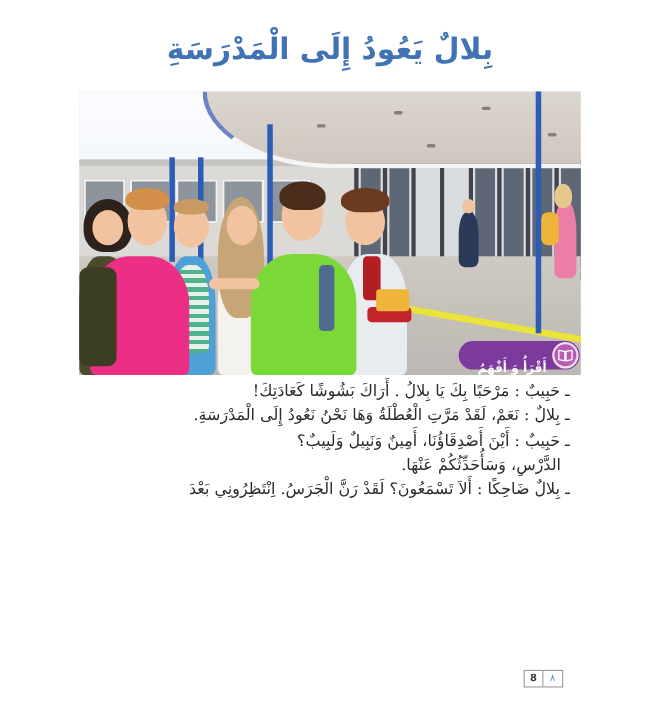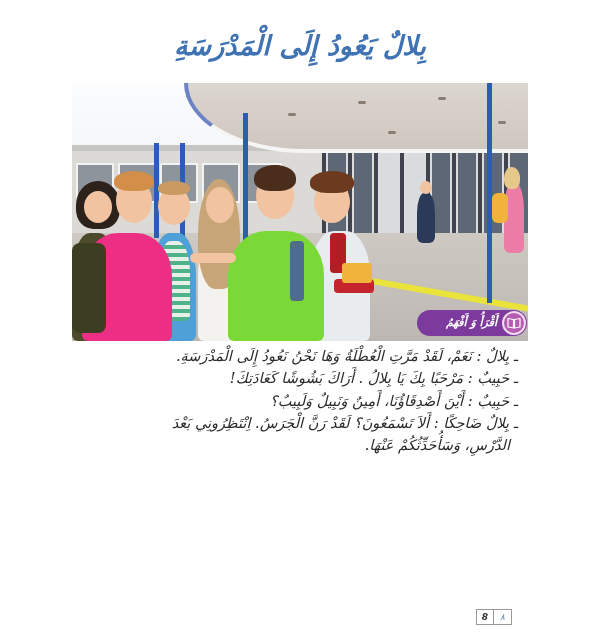--- a/index.html
+++ b/index.html
@@ -1,20 +1,20 @@
 <!DOCTYPE html>
 <html><head>
   <meta charset="utf-8">
   <style>
     * { margin: 0; padding: 0; box-sizing: border-box; }
     html, body {
       width: 600px; height: 638px; background: #ffffff; overflow: hidden;
       font-family: "DejaVu Sans", sans-serif;
     }
-    .page { position: relative; width: 600px; height: 520px; background: #fff; font-style: italic; }
+    .page { position: relative; width: 600px; height: 520px; background: #fff; }
 
     .title {
       position: absolute; left: 0; top: 22px; width: 600px; text-align: center;
       direction: rtl; color: #3f73b3; font-size: 27px; font-weight: bold;
       font-family: "DejaVu Sans", sans-serif; line-height: 48px;
     }
 
     
     .photo {
       position: absolute; left: 72px; top: 83px; width: 456px; height: 258px;
@@ -63,21 +63,21 @@
       position: absolute; left: 345px; top: 227px; width: 110px; height: 26px;
       background: #7b3a9c; border-radius: 13px; direction: rtl;
       display: flex; align-items: center;
     }
     .badge-icon {
       position: absolute; right: 1px; top: 1px; width: 24px; height: 24px;
       border-radius: 50%; background: #b65cb3; border: 2px solid #f3dcef;
       display: flex; align-items: center; justify-content: center;
     }
     .badge-label {
-      position: absolute; right: 30px; top: 0; line-height: 26px;
+      position: absolute; right: 30px; top: 12px; line-height: 26px;
       color: #fff; font-size: 11px; font-weight: bold; white-space: nowrap;
     }
 
     
     .dialog {
       position: absolute; left: 78px; top: 345px; width: 450px; direction: rtl;
       text-align: right; color: #2b2b2b; font-family: "DejaVu Serif", serif;
       font-size: 14.5px;
     }
     .line { height: 22.3px; line-height: 22.3px; white-space: nowrap; padding-right: 10px; }
@@ -182,24 +182,24 @@
       <div class="badge-icon">
         <svg width="14" height="12" viewBox="0 0 14 12">
           <path d="M1 1.5 L6.5 2.5 L6.5 11 L1 10 Z M13 1.5 L7.5 2.5 L7.5 11 L13 10 Z" fill="none" stroke="#ffffff" stroke-width="1.2" stroke-linejoin="round"></path>
         </svg>
       </div>
       <span class="badge-label">أَقْرَأُ وَ أَفْهَمُ</span>
     </div>
   </div>
 
   <div class="dialog">
+    <div class="line">ـ حَبِيبٌ : مَرْحَبًا بِكَ يَا بِلالُ . أَرَاكَ بَشُوشًا كَعَادَتِكَ!</div>
     <div class="line">ـ بِلالٌ : نَعَمْ، لَقَدْ مَرَّتِ الْعُطْلَةُ وَهَا نَحْنُ نَعُودُ إِلَى الْمَدْرَسَةِ.</div>
-    <div class="line">ـ حَبِيبٌ : مَرْحَبًا بِكَ يَا بِلالُ . أَرَاكَ بَشُوشًا كَعَادَتِكَ!</div>
     <div class="line">ـ حَبِيبٌ : أَيْنَ أَصْدِقَاؤُنَا، أَمِينٌ وَنَبِيلٌ وَلَبِيبٌ؟</div>
+    <div class="line cont">الدَّرْسِ، وَسَأُحَدِّثُكُمْ عَنْهَا.</div>
     <div class="line">ـ بِلالٌ ضَاحِكًا : أَلاَ تَسْمَعُونَ؟ لَقَدْ رَنَّ الْجَرَسُ. اِنْتَظِرُونِي بَعْدَ</div>
-    <div class="line cont">الدَّرْسِ، وَسَأُحَدِّثُكُمْ عَنْهَا.</div>
   </div>
 
   <div class="pagenum">
     <span class="pn-latin">8</span>
     <span class="pn-arabic">٨</span>
   </div>
 </div>
 
 </body></html>

